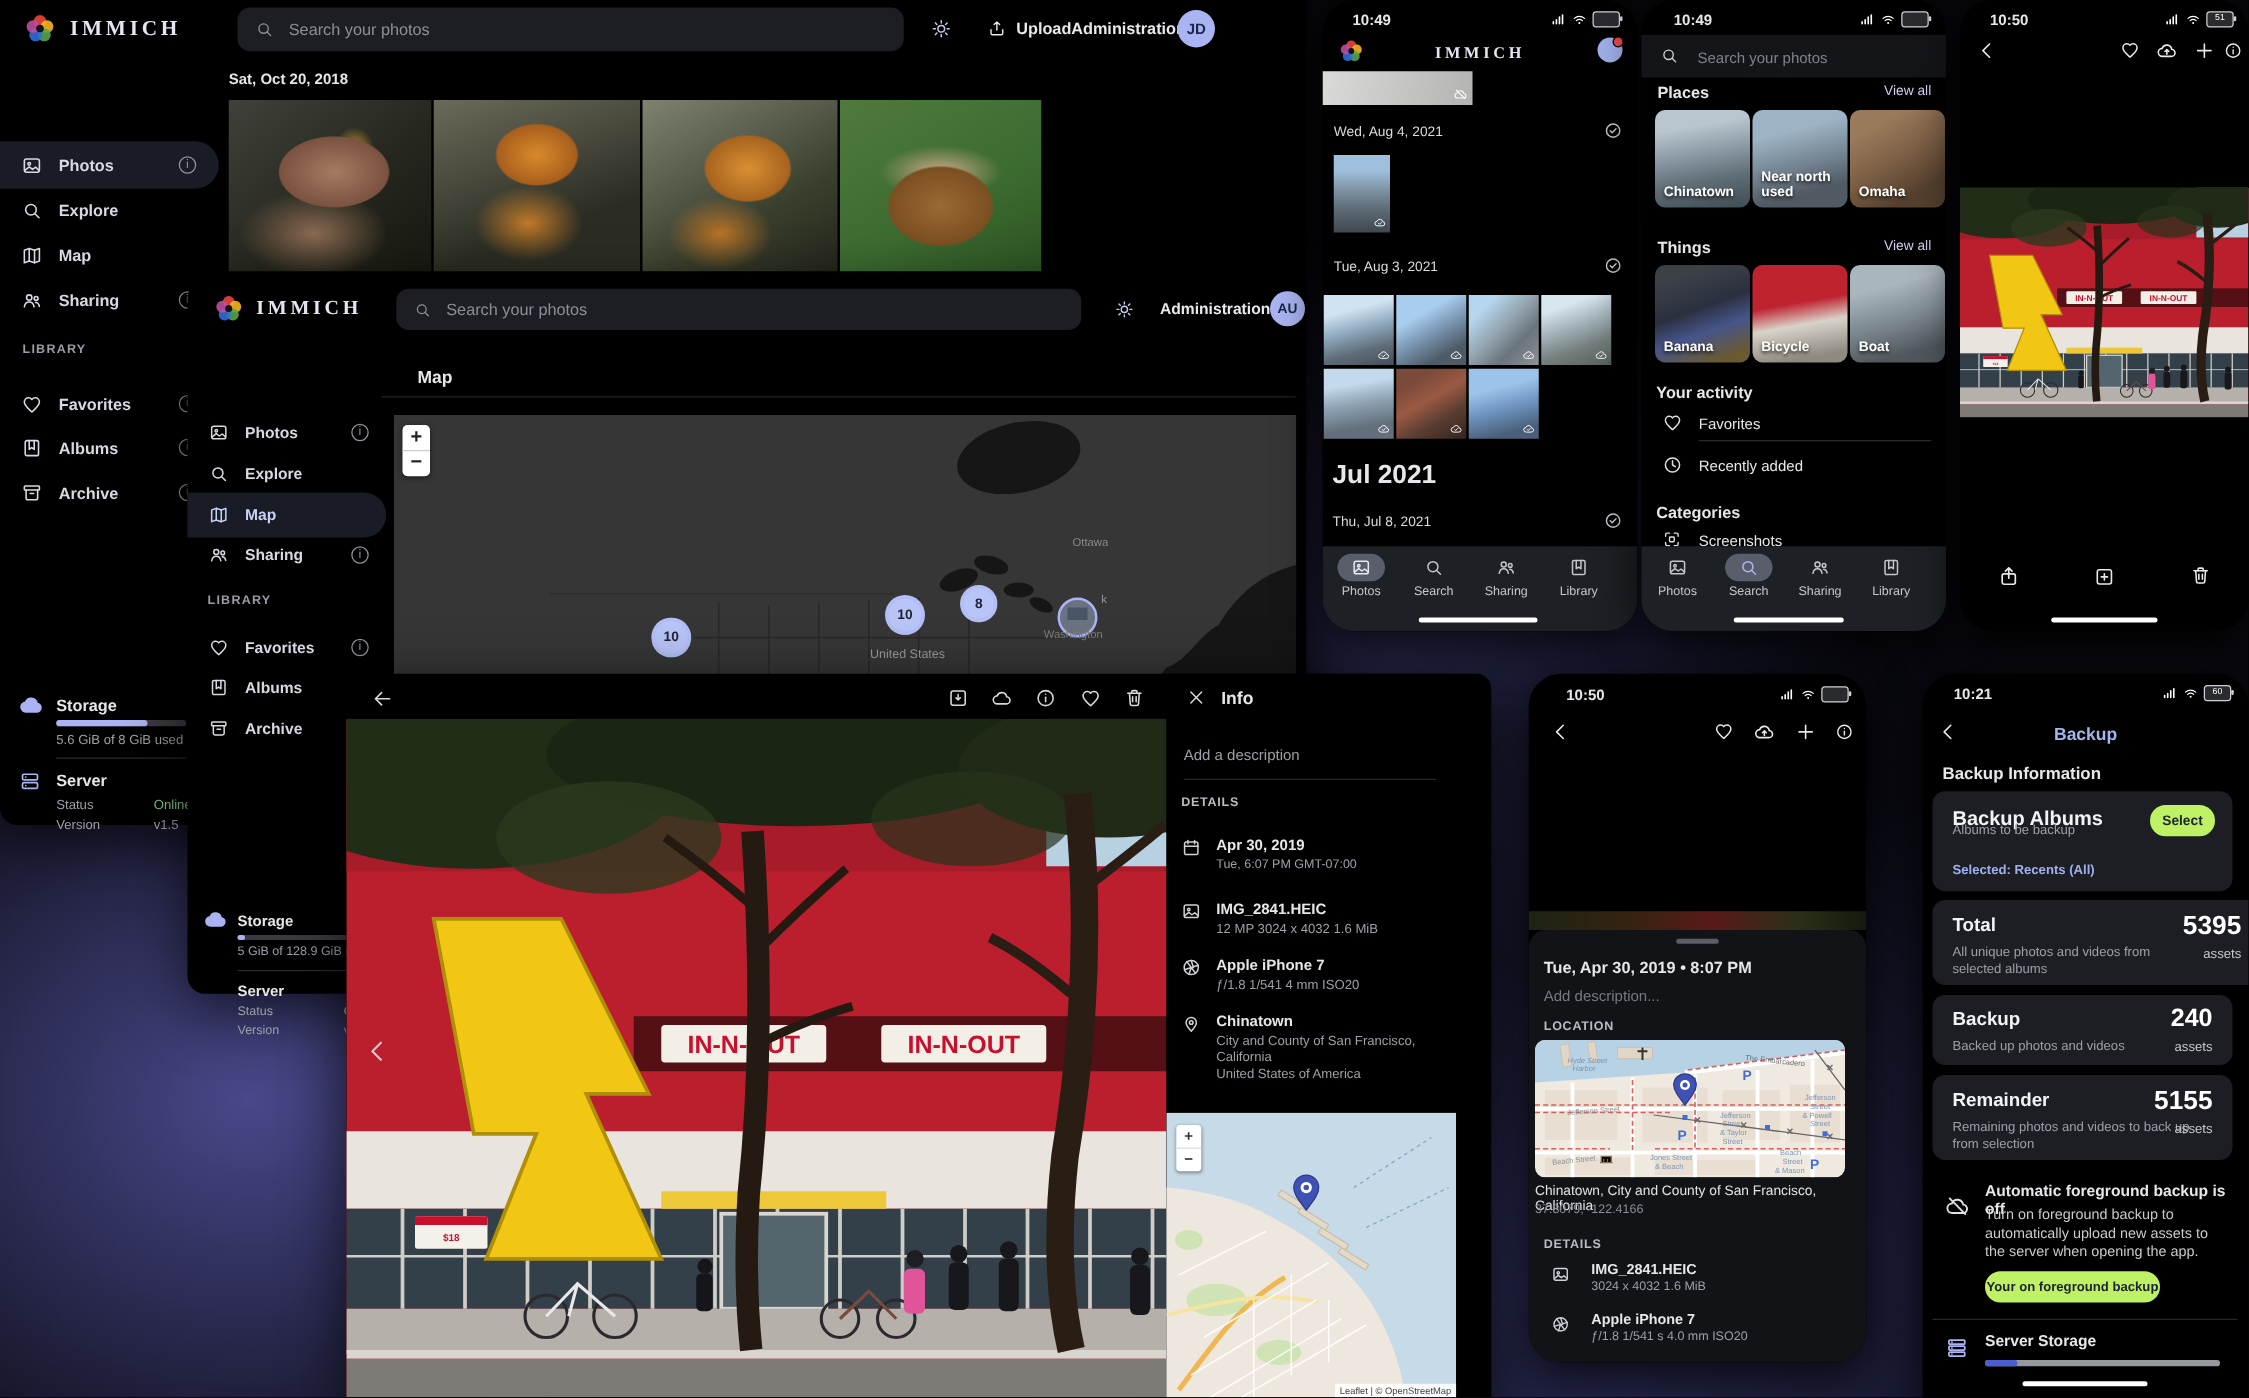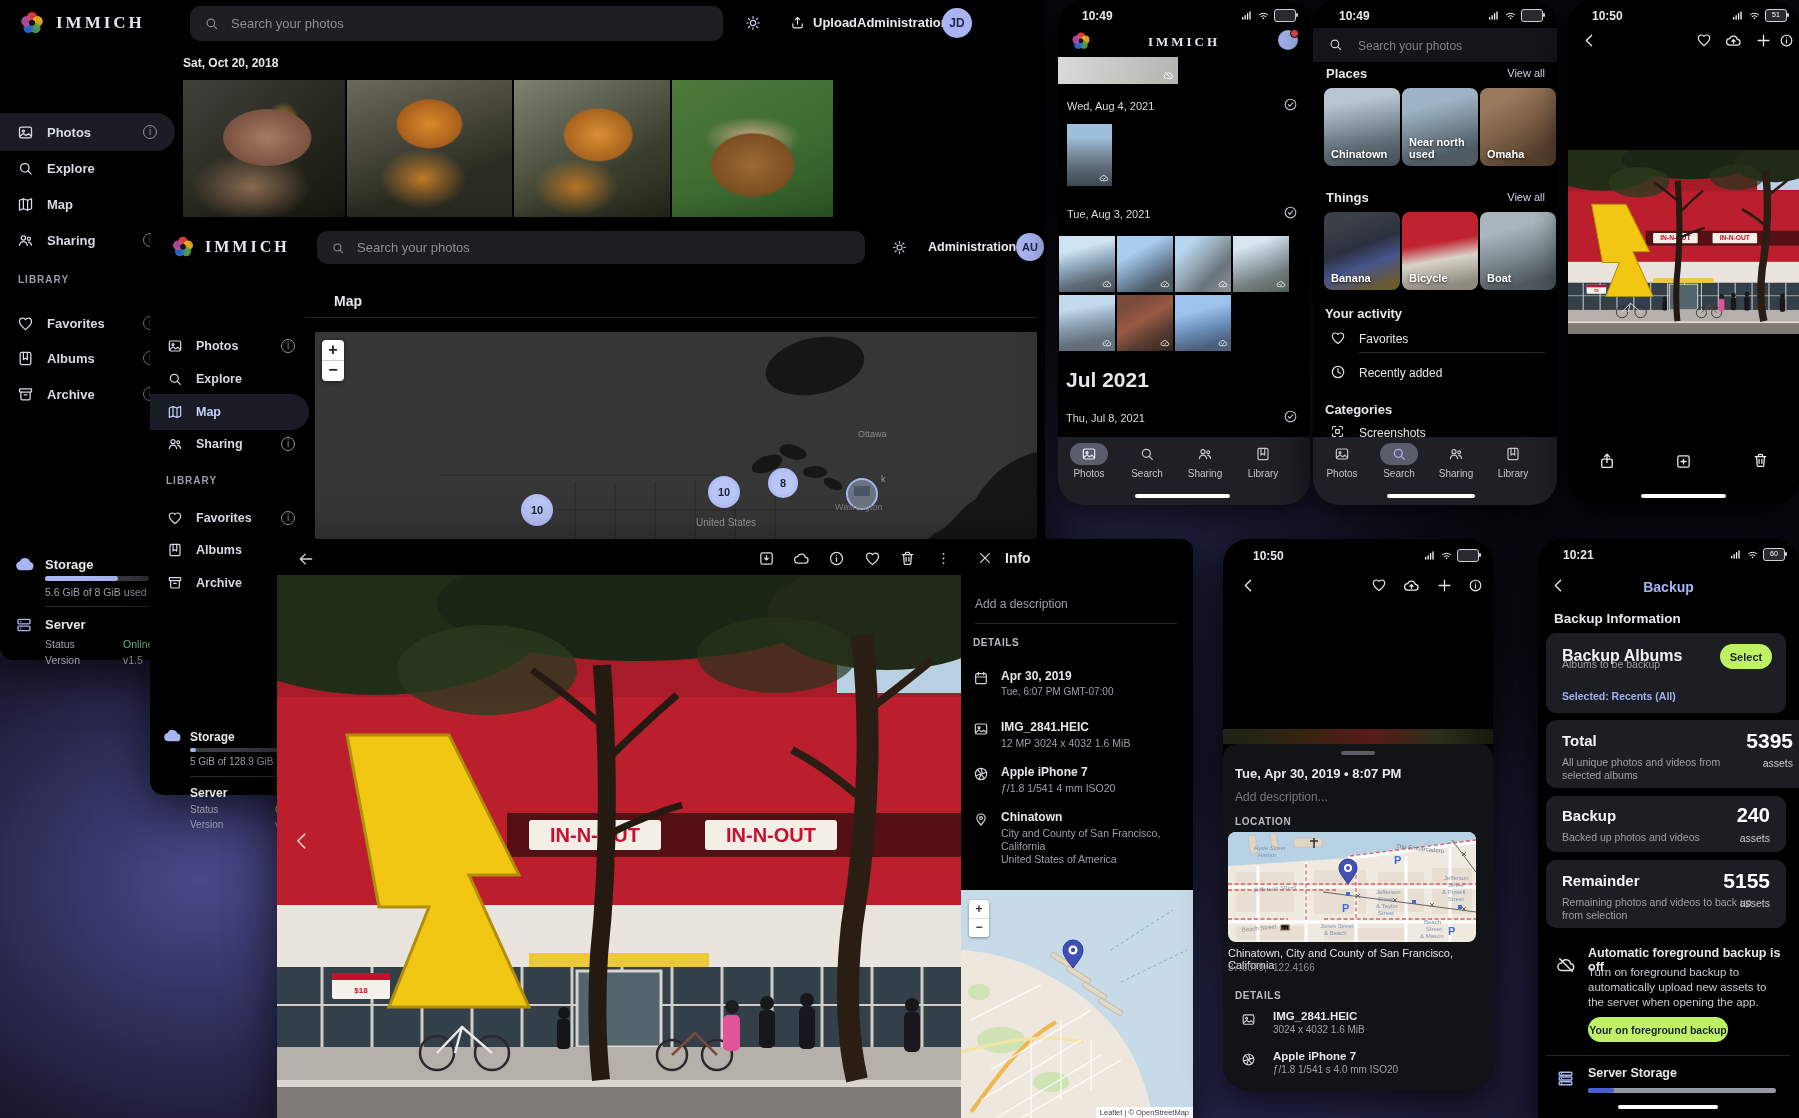--- a/index.html
+++ b/index.html
@@ -508,21 +508,21 @@
 
     <div class="abs" style="left:0;top:36px;width:684px;height:543px;overflow:hidden;">
       <svg width="684" height="543" viewBox="0 0 684 543">
           <use href="#innout"></use>
         </svg>
       <svg class="ic abs" style="left:14px;top:255px;color:rgba(255,255,255,.75)" width="22" height="22">
           <use href="#i-chevl"></use>
         </svg>
     </div>
 
-    <div class="abs" style="left:684px;top:0;width:224px;height:579px;background:#000;">
+    <div class="abs" style="left:656px;top:0;width:224px;height:579px;background:#000;">
       <svg class="ic abs" style="left:16px;top:11px;color:#d6d7db" width="16" height="16">
           <use href="#i-close"></use>
         </svg>
       <div class="abs" style="left:44px;top:11px;font-size:14px;font-weight:600;">Info</div>
       <div class="abs dim" style="left:14px;top:58px;font-size:12px;">Add a description</div>
       <div class="abs" style="left:14px;top:84px;width:202px;border-top:1px solid #26272c;"></div>
       <div class="abs" style="left:12px;top:98px;font-size:10px;letter-spacing:.6px;color:#b9bcc2;font-weight:700;">DETAILS</div>
       <svg class="ic abs" style="left:12px;top:131px;color:#cfd1d6" width="16" height="16">
           <use href="#i-calendar"></use>
         </svg>

